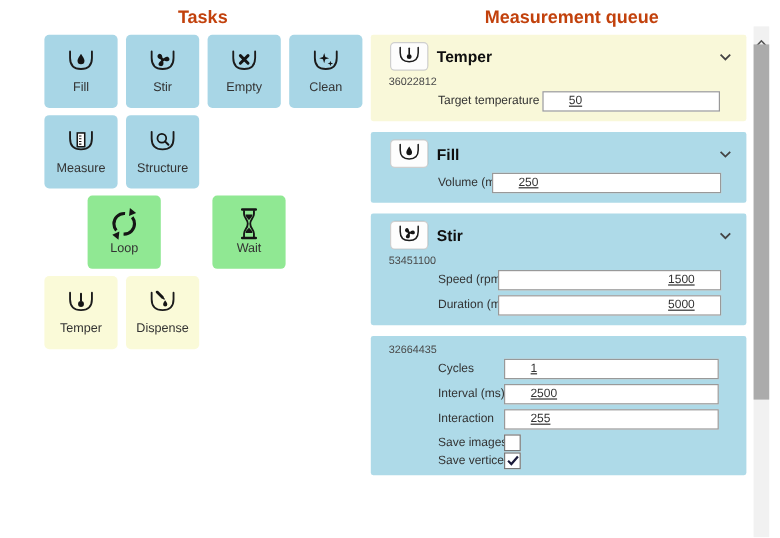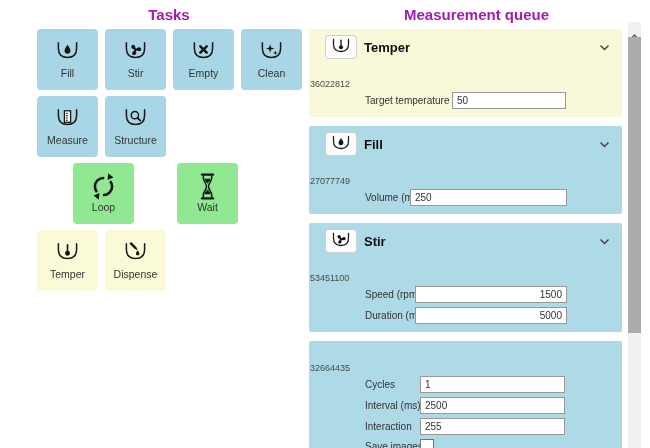--- a/index.html
+++ b/index.html
@@ -1,18 +1,18 @@
 <!DOCTYPE html>
 <html><head>
 <meta charset="utf-8">
 <style>
   html,body{margin:0;padding:0;background:#fff;}
   #app{position:relative;width:650px;height:448px;background:#fff;overflow:hidden;
        font-family:"Liberation Sans",sans-serif;color:#222;}
-  .panel-title{position:absolute;top:6px;font-size:15px;font-weight:bold;color:#a21caf;text-align:center;}
+  .panel-title{position:absolute;top:6px;font-size:15px;font-weight:bold;color:#c2410c;text-align:center;}
   #tasks-title{left:37px;width:264px;}
   #queue-title{left:320px;width:313px;}
 
   
   #task-grid{position:absolute;left:37px;top:29px;}
   .task-row{display:flex;gap:7px;margin-bottom:6px;}
   .task-btn{width:61px;height:61px;border-radius:4px;display:flex;flex-direction:column;
             align-items:center;justify-content:center;cursor:pointer;}
   .task-btn .ticon{height:26px;display:flex;align-items:center;justify-content:center;margin-bottom:3px;}
   .task-btn .tlabel{font-size:10.5px;color:#333;text-align:center;line-height:1.12;padding:0 2px;}
@@ -24,27 +24,27 @@
   #queue{position:absolute;left:309px;top:29px;width:313px;}
   .card{border-radius:2px;margin-bottom:9px;padding:4px 0 4px 0;}
   .card.cc-blue{background:#aedae8;}
   .card.cc-cream{background:#f9f8d9;}
   .card-header{display:flex;align-items:center;padding:2px 10px 2px 16px;height:24px;cursor:pointer;}
   .iconbox{background:#fdfdfd;border:1px solid rgba(0,0,0,0.18);border-radius:4px;width:30px;height:22px;
            display:flex;align-items:center;justify-content:center;flex-shrink:0;}
   .bareicon{display:flex;align-items:center;justify-content:center;width:30px;height:22px;flex-shrink:0;}
   .ctitle{font-size:13px;font-weight:bold;margin-left:7px;color:#0f0f0f;white-space:nowrap;}
   .chev{margin-left:auto;display:flex;align-items:center;padding:2px;cursor:pointer;}
-  .card-id{font-size:9px;color:#4a4a4a;padding-left:1px;margin-top:18px;height:11px;line-height:11px;}
+  .card-id{font-size:9px;color:#4a4a4a;padding-left:15px;margin-top:2px;height:11px;line-height:11px;}
   .fields{margin-top:2px;}
   .frow{display:flex;align-items:center;margin:0 0 4px 56px;}
   .frow.is-cb{margin-bottom:1px;height:14px;}
   .flabel{font-size:10px;color:#333;flex-shrink:0;white-space:nowrap;}
   .finput{height:15px;font-size:10px;font-family:"Liberation Sans",sans-serif;border:1px solid #999;
-          padding:0 4px;color:#333;background:#fff;}
+          padding:0 21px;color:#333;background:#fff;text-decoration:underline;}
   .cb{width:12px;height:12px;background:#fff;border:1px solid #777;display:flex;align-items:center;
       justify-content:center;cursor:pointer;}
   
   .card-i0 .flabel{width:87px;}  .card-i0 .finput{width:104px;}
   .card-i1 .flabel{width:45px;}  .card-i1 .finput{width:147px;}
   .card-i2 .flabel{width:50px;}  .card-i2 .finput{width:142px;text-align:right;}
   .card-i3 .flabel{width:55px;}  .card-i3 .finput{width:135px;}
 
   
   #scrollbar{position:absolute;left:628px;top:22px;width:13px;height:426px;background:#f1f1f1;}
@@ -203,21 +203,20 @@
               <path d="M17 4 C15.2 6.8 13.8 8.7 13.8 10.6 A3.2 3.2 0 0 0 20.2 10.6 C20.2 8.7 18.8 6.8 17 4 Z" fill="#151515"></path>
             </svg>
           </span>
           <span class="ctitle">Fill</span>
           <span class="chev">
             <svg width="11" height="7" viewBox="0 0 11 7">
               <path d="M1.5 1.5 L5.5 5.5 L9.5 1.5" fill="none" stroke="#444" stroke-width="1.5"></path>
             </svg>
           </span>
         </div>
-        <div class="card-id">27077749</div>
         <div class="fields">
           <div class="frow">
             <span class="flabel">Volume (ml)</span>
             <input class="finput" type="text" value="250" style="">
           </div>
         </div>
       </div>
       <div class="card card-i2 cc-blue">
         <div class="card-header">
           <span class="iconbox">

